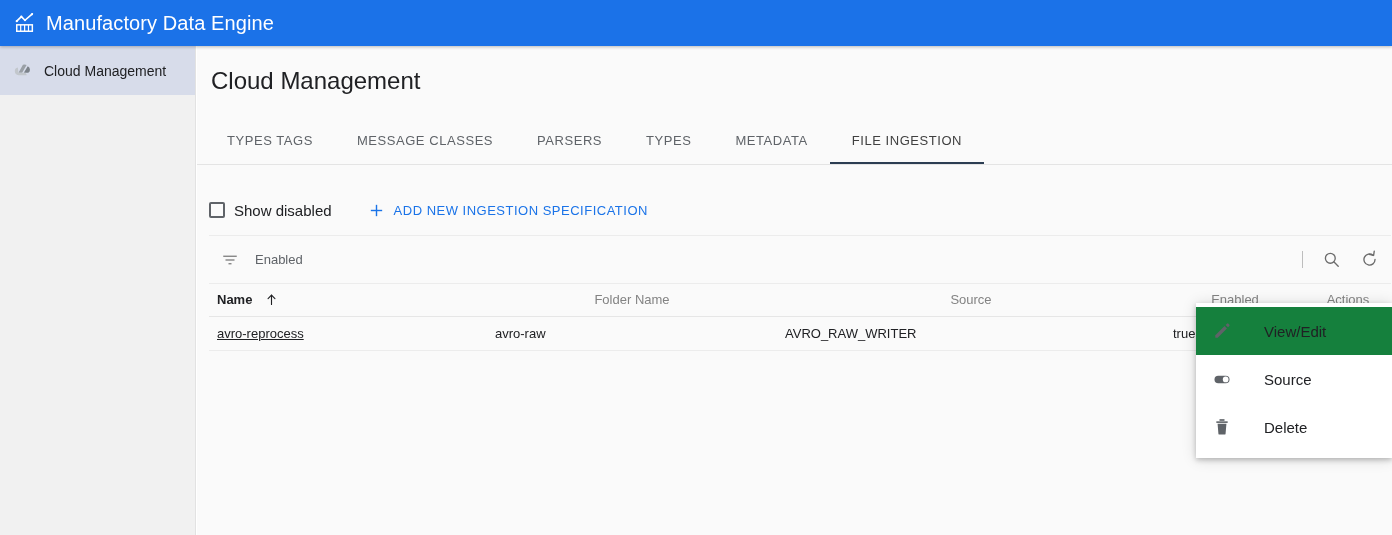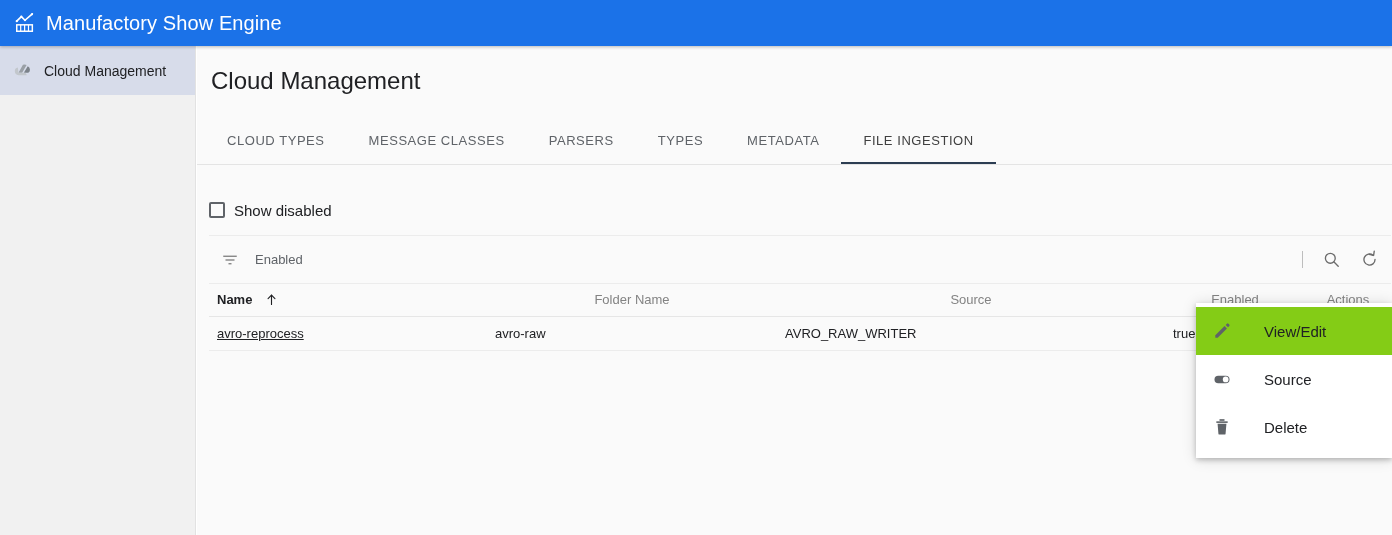--- a/index.html
+++ b/index.html
@@ -208,21 +208,21 @@
     z-index: 20;
   }
   .menu-item {
     height: 48px;
     display: flex; align-items: center;
     padding-left: 14px;
     font-size: 15px;
     color: #202124;
     cursor: pointer;
   }
-  .menu-item.hover { background: #84cc16; }
+  .menu-item.hover { background: #15803d; }
   .menu-icon {
     width: 24px; height: 24px;
     display: flex; align-items: center; justify-content: center;
     margin-right: 30px;
     flex: none;
   }
 </style>
 </head>
 <body>
 
@@ -235,53 +235,62 @@
         <circle cx="3" cy="10" r="1.2" fill="#ffffff"></circle>
         <circle cx="8" cy="5" r="1.2" fill="#ffffff"></circle>
         <circle cx="12" cy="9" r="1.2" fill="#ffffff"></circle>
         <circle cx="19.5" cy="2.5" r="1.2" fill="#ffffff"></circle>
         <rect x="3" y="14" width="17" height="7" fill="none" stroke="#ffffff" stroke-width="1.6"></rect>
         <line x1="7.3" y1="14" x2="7.3" y2="21" stroke="#ffffff" stroke-width="1.3"></line>
         <line x1="11.6" y1="14" x2="11.6" y2="21" stroke="#ffffff" stroke-width="1.3"></line>
         <line x1="15.8" y1="14" x2="15.8" y2="21" stroke="#ffffff" stroke-width="1.3"></line>
       </svg>
     </span>
-    <span class="topbar-title">Manufactory Show Engine</span>
+    <span class="topbar-title">Manufactory Data Engine</span>
   </div>
 
   <div class="sidebar">
     <div class="side-item">
       <span class="side-icon">
         <svg width="21" height="21" viewBox="0 0 24 24">
           <path d="M12.5 5.5 L7.4 14.6 h4.2 L16.7 5.6 a6 6 0 0 0 -4.2 -0.1 Z" fill="#9aa0a6"></path>
           <path d="M18 7.2 l-4.5 7.4 h5.1 a4.2 4.2 0 0 0 -0.6 -7.4 Z" fill="#7c838a"></path>
           <path d="M6.7 8.6 A4.4 4.4 0 0 0 7.4 17.3 h9.6 l-1.6 -2.7 H7.4 Z" fill="#c2c7cc"></path>
         </svg>
       </span>
       <span class="side-label">Cloud Management</span>
     </div>
   </div>
 
   <div class="content">
 
     <div class="page-title">Cloud Management</div>
 
     <div class="tabs">
-      <div class="tab">CLOUD TYPES</div>
+      <div class="tab">TYPES TAGS</div>
       <div class="tab">MESSAGE CLASSES</div>
       <div class="tab">PARSERS</div>
       <div class="tab">TYPES</div>
       <div class="tab">METADATA</div>
       <div class="tab active">FILE INGESTION</div>
     </div>
 
     <div class="actions-row">
       <div class="checkbox-wrap">
         <span class="checkbox"></span>
         <span class="checkbox-label">Show disabled</span>
+      </div>
+      <div class="add-btn">
+        <span class="plus-icon">
+          <svg width="17" height="17" viewBox="0 0 24 24">
+            <line x1="12" y1="4" x2="12" y2="20" stroke="#1a73e8" stroke-width="2"></line>
+            <line x1="4" y1="12" x2="20" y2="12" stroke="#1a73e8" stroke-width="2"></line>
+          </svg>
+        </span>
+        <span>ADD NEW INGESTION SPECIFICATION</span>
       </div>
     </div>
 
     <div class="card">
 
       <div class="filter-bar">
         <div class="filter-left">
           <span class="filter-icon">
             <svg width="18" height="18" viewBox="0 0 24 24">
               <line x1="3" y1="7" x2="21" y2="7" stroke="#7a7a7a" stroke-width="1.7"></line>

